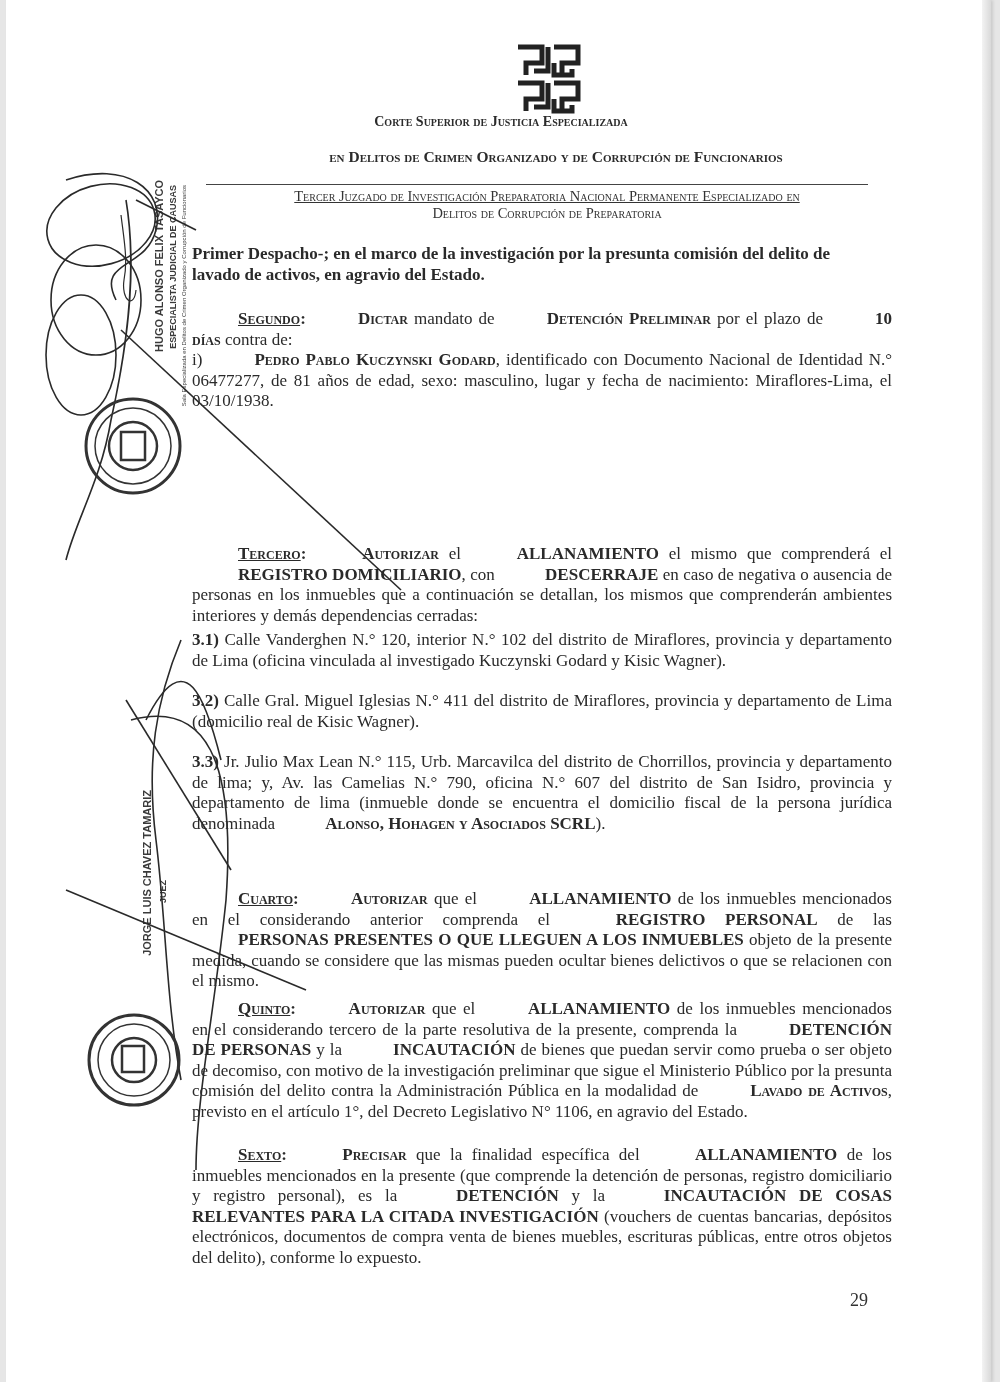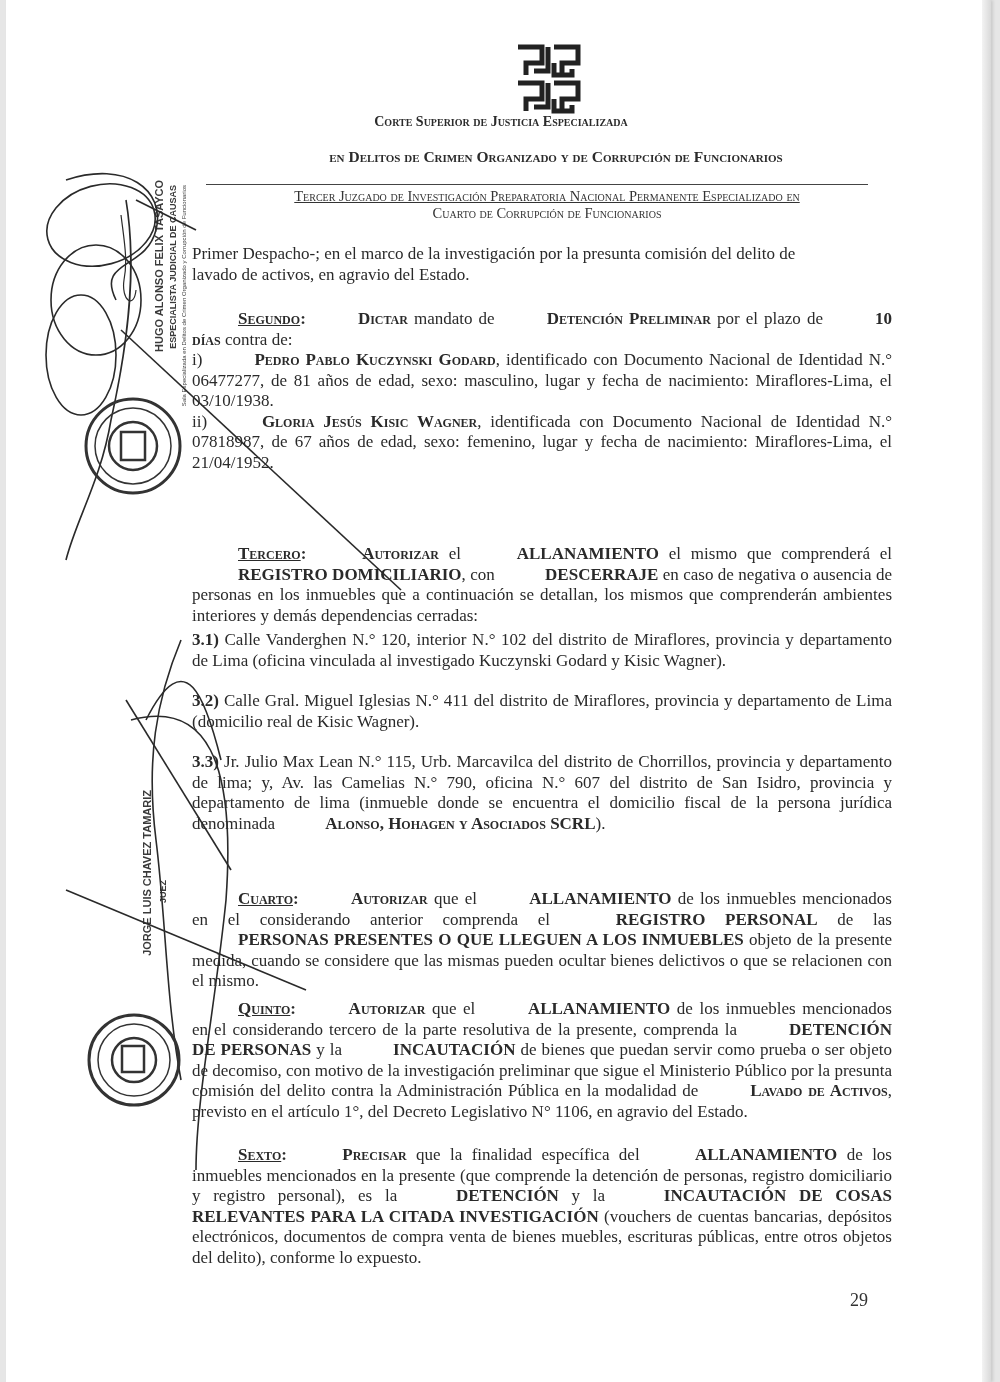--- a/index.html
+++ b/index.html
@@ -74,32 +74,31 @@
       <path d="M34 40 V64 H20"></path>
       <path d="M40 40 H64 V56 H48 V68"></path>
       <path d="M58 62 V68 H40 V56"></path>
     </g>
   </svg>
 
   <div class="hdr hdr1">Corte Superior de Justicia Especializada</div>
   <div class="hdr hdr2">en Delitos de Crimen Organizado y de Corrupción de Funcionarios</div>
   <div class="rule"></div>
   <div class="sub sub1">Tercer Juzgado de Investigación Preparatoria Nacional Permanente Especializado en</div>
-  <div class="sub sub2">Cuarto de Corrupción de Funcionarios</div>
+  <div class="sub sub2">Delitos de Corrupción de Preparatoria</div>
 
-  <div class="body" style="top:244px;">
+  <div class="body" style="top:244px;font-weight:bold;">
     <p><span>Primer Despacho-; en el marco de la investigación por la presunta comisión del delito de</span><br><span>lavado de activos, en agravio del Estado.</span></p>
   </div>
 
   <div class="body" style="top:309px;">
     <p>
       <span class="sc u">Segundo</span><span class="b">: </span><span class="sc">Dictar</span><span> mandato de </span><span class="sc">Detención Preliminar</span><span> por el plazo de </span><span class="sc">10 días</span><span> contra de:</span>
     </p>
     <p><span>i)</span> <span class="sc">Pedro Pablo Kuczynski Godard</span><span>, identificado con Documento Nacional de Identidad N.° 06477277, de 81 años de edad, sexo: masculino, lugar y fecha de nacimiento: Miraflores-Lima, el 03/10/1938.</span></p>
-    <p><span>ii)</span> <span class="sc">Gloria Jesús Kisic Wagner</span><span>, identificada con Documento Nacional de Identidad N.° 07818987, de 67 años de edad, sexo: femenino, lugar y fecha de nacimiento: Miraflores-Lima, el 21/04/1952.</span></p>
   </div>
 
   <div class="body" style="top:544px;">
     <p>
       <span class="sc u">Tercero</span><span class="b">: </span><span class="sc">Autorizar</span><span> el </span><span class="sc">ALLANAMIENTO</span><span> el mismo que comprenderá el </span><span class="sc">REGISTRO DOMICILIARIO</span><span>, con </span><span class="sc">DESCERRAJE</span><span> en caso de negativa o ausencia de personas en los inmuebles que a continuación se detallan, los mismos que comprenderán ambientes interiores y demás dependencias cerradas:</span>
     </p>
     <p style="margin-top:4px;"><span class="b">3.1)</span><span> Calle Vanderghen N.° 120, interior N.° 102 del distrito de Miraflores, provincia y departamento de Lima (oficina vinculada al investigado Kuczynski Godard y Kisic Wagner).</span></p>
     <p style="margin-top:20px;"><span class="b">3.2)</span><span> Calle Gral. Miguel Iglesias N.° 411 del distrito de Miraflores, provincia y departamento de Lima (domicilio real de Kisic Wagner).</span></p>
     <p style="margin-top:20px;"><span class="b">3.3)</span><span> Jr. Julio Max Lean N.° 115, Urb. Marcavilca del distrito de Chorrillos, provincia y departamento de lima; y, Av. las Camelias N.° 790, oficina N.° 607 del distrito de San Isidro, provincia y departamento de lima (inmueble donde se encuentra el domicilio fiscal de la persona jurídica denominada </span><span class="sc">Alonso, Hohagen y Asociados SCRL</span><span>).</span></p>
   </div>

